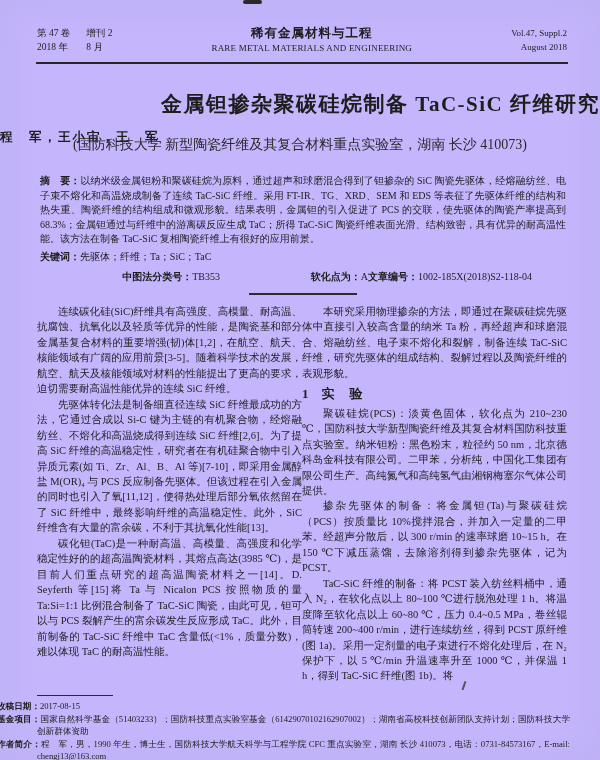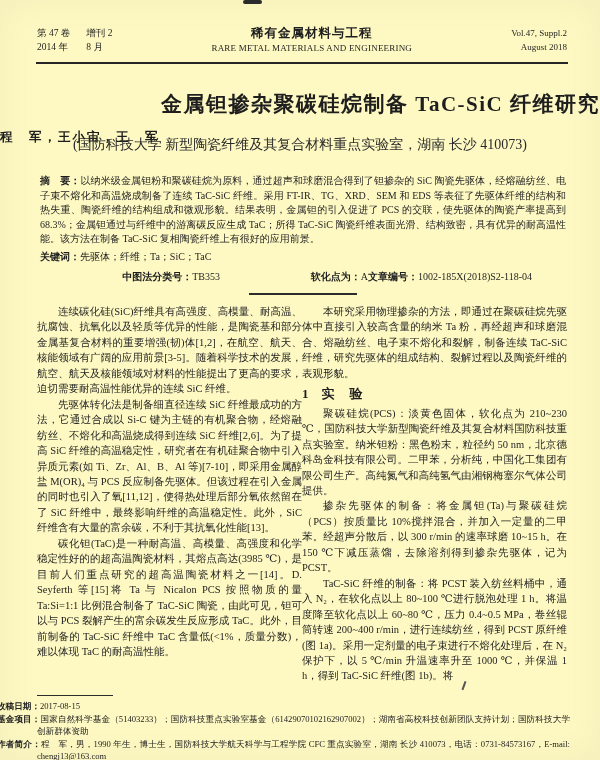--- a/index.html
+++ b/index.html
@@ -1,19 +1,19 @@
 <!DOCTYPE html>
 <html><head>
 <meta charset="utf-8">
 <style>
   * { margin:0; padding:0; box-sizing:border-box; }
   html,body { background:#e8e6e1; }
   .page {
     position:relative; width:600px; height:760px; margin:0 auto;
-    background:#fef9c3; color:#1e1e1e; overflow:hidden;
+    background:#c4b5fd; color:#1e1e1e; overflow:hidden;
     font-family:"Liberation Serif","DejaVu Serif",serif;
     box-shadow:inset 0 0 40px rgba(120,110,90,0.08);
   }
   .scan-dash { position:absolute; left:243px; top:0; width:19px; height:4px; background:#2a2a2a; border-radius:2px; }
   .scan-slash { position:absolute; left:463px; top:681px; width:1.5px; height:9px; background:#555; transform:rotate(20deg); }
 
   
   .hdr { position:absolute; left:37px; right:33px; top:26px; display:flex; justify-content:space-between; align-items:flex-start; }
   .hdr-left { display:flex; gap:16px; font-size:9.5px; line-height:14px; }
   .hdr-left div span { display:block; }
@@ -54,21 +54,21 @@
 <body>
 
 <div class="page">
 
   <div class="scan-dash"></div>
 
   <div class="hdr">
     <div class="hdr-left">
       <div>
         <span>第 47 卷</span>
-        <span>2014 年</span>
+        <span>2018 年</span>
       </div>
       <div>
         <span>增刊 2</span>
         <span>8 月</span>
       </div>
     </div>
     <div class="hdr-center">
       <div class="jname-cn">稀有金属材料与工程</div>
       <div class="jname-en">RARE METAL MATERIALS AND ENGINEERING</div>
     </div>

